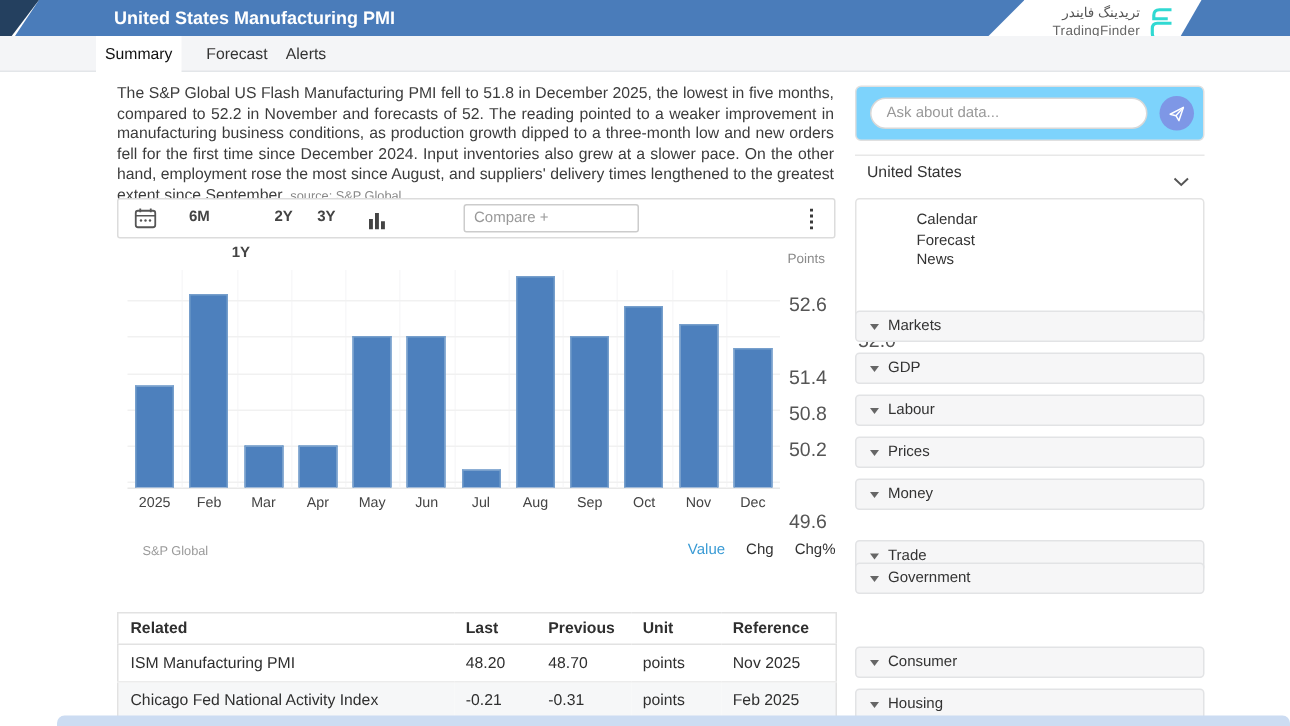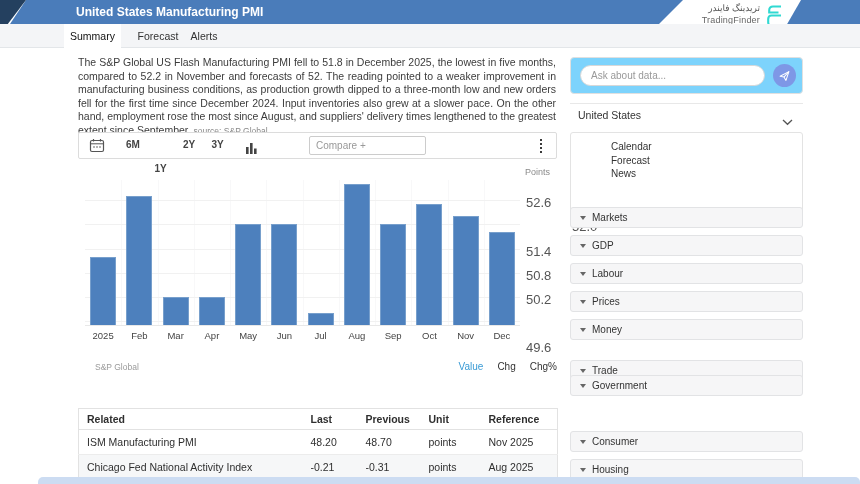--- a/index.html
+++ b/index.html
@@ -218,21 +218,21 @@
           <td>48.20</td>
           <td>48.70</td>
           <td>points</td>
           <td>Nov 2025</td>
         </tr>
         <tr class="alt">
           <td>Chicago Fed National Activity Index</td>
           <td>-0.21</td>
           <td>-0.31</td>
           <td>points</td>
-          <td>Aug 2025</td>
+          <td>Feb 2025</td>
         </tr>
       </tbody>
   </table>
 
   <div class="ask-card">
     <input class="ask-input" type="text" placeholder="Ask about data..." style="">
     <button class="send-btn">
       <svg width="12" height="12" viewBox="0 0 12 12">
         <path d="M1.2 6.2 L10.8 1.2 L7.6 10.8 L5.4 7.2 Z" fill="none" stroke="#fff" stroke-width="1.1" stroke-linejoin="round"></path>
         <line x1="5.4" y1="7.2" x2="10.8" y2="1.2" stroke="#fff" stroke-width="1.1"></line>

